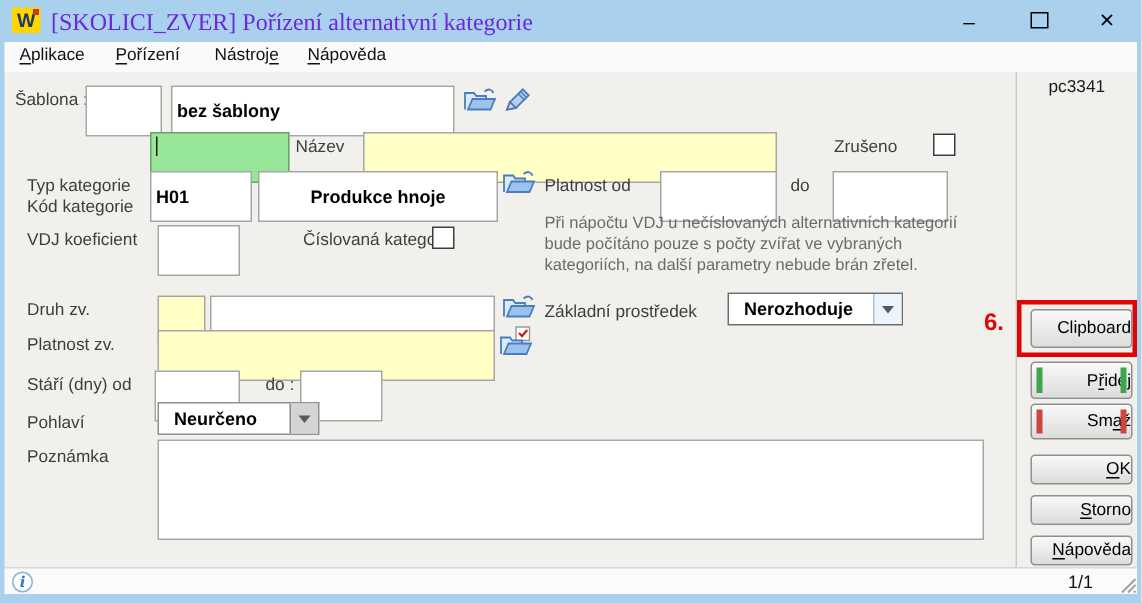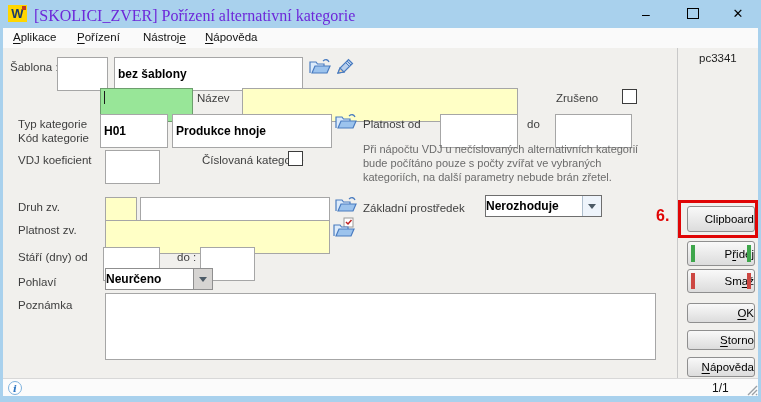--- a/index.html
+++ b/index.html
@@ -26,21 +26,21 @@
   .lbl{position:absolute;font-size:11.5px;color:#3e3e3e;white-space:nowrap;}
   .tf{position:absolute;height:19px;background:#fff;border:1px solid #a6a6a6;box-sizing:border-box;
       font-family:"Liberation Sans",sans-serif;font-weight:bold;font-size:12px;color:#000;
       padding:16px 3px;outline:none;}
   .tf.yellow{background:#ffffc6;}
   .tf.green{background:#98e698;border-color:#6d9e6d;}
   .caret{position:absolute;width:1px;height:13px;background:#1a1a1a;}
   .cb{position:absolute;width:15px;height:15px;background:#fff;border:1px solid #3c3c3c;box-sizing:border-box;}
   .infotext{position:absolute;left:363px;top:142px;font-size:11px;line-height:14px;color:#6b6b6b;width:310px;}
   .combo{position:absolute;background:#fff;border:1px solid #6e6e6e;box-sizing:border-box;display:flex;align-items:stretch;}
-  .combo .val{flex:1;font-weight:bold;font-size:12px;color:#000;padding:3px 0 0 0;}
+  .combo .val{flex:1;font-weight:bold;font-size:12px;color:#000;padding:3px 0 0 10px;}
   .combo .arrow{width:18px;display:flex;align-items:center;justify-content:center;}
   .arrow-light{background:#eef4fb;border-left:1px solid #aebecd;}
   .arrow-gray{background:#d6d4d2;border-left:1px solid #8f8f8f;}
   .chev{width:0;height:0;border-left:4px solid transparent;border-right:4px solid transparent;border-top:5px solid #4c5a66;}
   textarea.note{position:absolute;left:105px;top:293px;width:551px;height:67px;background:#fff;
       border:1px solid #a6a6a6;box-sizing:border-box;resize:none;outline:none;
       font-family:"Liberation Sans",sans-serif;font-size:12px;}
   
   .pc-name{position:absolute;left:699px;top:52px;font-size:11.5px;color:#1c1c1c;}
   .btn{position:absolute;left:687px;width:68px;box-sizing:border-box;
@@ -103,21 +103,21 @@
   <div class="lbl" style="left:18px;top:92px;margin-top:40px;">Kód kategorie</div>
   <input class="tf green" style="left: 100px; top: 88px; width: 93px;" value="">
   <div class="caret" style="left:104px;top:91px;"></div>
   <div class="lbl" style="left:197px;top:92px;">Název</div>
   <input class="tf yellow" style="left: 242px; top: 88px; width: 276px;" value="">
   <div class="lbl" style="left:556px;top:92px;">Zrušeno</div>
   <div class="cb" style="left:622px;top:89px;"></div>
 
   <div class="lbl" style="left:18px;top:118px;">Typ kategorie</div>
   <input class="tf" style="left: 100px; top: 114px; width: 68px;" value="H01">
-  <input class="tf" style="left: 172px; top: 114px; width: 160px;" value="Produkce hnoje">
+  <input class="tf" style="left: 172px; top: 114px; width: 160px; text-align: center;" value="Produkce hnoje">
   <svg class="icon" style="left:334px;top:112px;" width="24" height="19" viewBox="0 0 24 19">
     <path d="M15 4 q4 -3 6 1" fill="none" stroke="#4a7cc0" stroke-width="1.3"></path>
     <path d="M2 16 V5 h6 l1.5 2 H16 v3" fill="#dcebfb" stroke="#4a7cc0" stroke-width="1.2"></path>
     <path d="M4 16 L7 9 H22 L19 16 Z" fill="#9cc3ed" stroke="#4a7cc0" stroke-width="1.2"></path>
   </svg>
   <div class="lbl" style="left:363px;top:118px;">Platnost od</div>
   <input class="tf" style="left: 440px; top: 114px; width: 78px; font-weight: normal;" value="">
   <div class="lbl" style="left:527px;top:118px;">do</div>
   <input class="tf" style="left: 555px; top: 114px; width: 77px; font-weight: normal;" value="">
 

